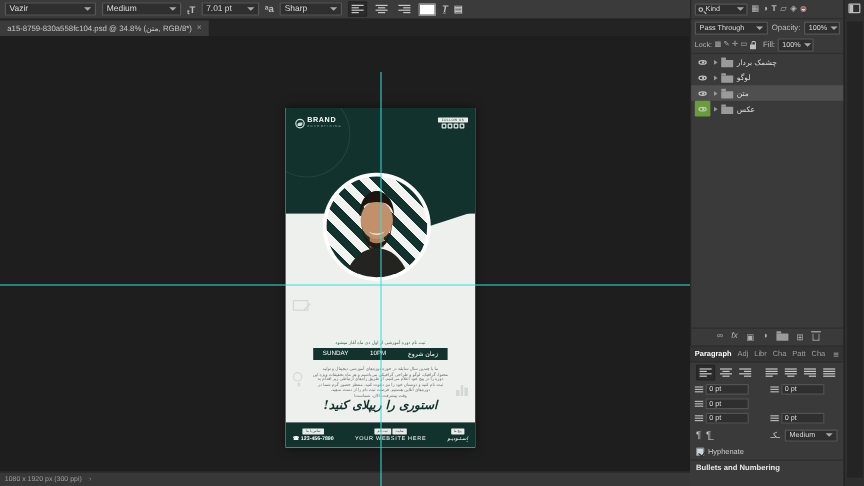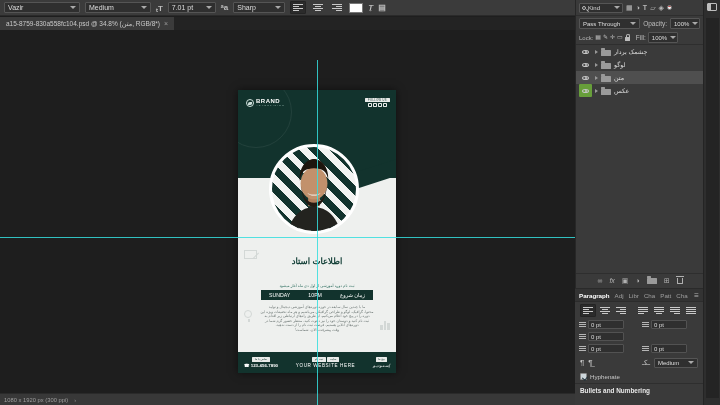--- a/index.html
+++ b/index.html
@@ -238,38 +238,38 @@
       </div>
 
       <span class="wm wm-env"></span>
       <span class="wm wm-bulb"></span>
       <span class="wm wm-chart">
           <i style="height:5px"></i>
           <i style="height:9px"></i>
           <i style="height:7px"></i>
         </span>
 
-      <div class="p-heading">اطلاعات استاد</div>
       <div class="p-sub">ثبت نام دوره آموزشی از اول دی ماه آغاز میشود</div>
 
       <div class="p-sched">
         <span>SUNDAY</span>
         <span>10PM</span>
         <span>زمان شروع</span>
       </div>
 
       <div class="p-body">
         <div>ما با چندین سال سابقه در حوزه دوره‌های آموزشی دیجیتال و تولید</div>
         <div>محتوا، گرافیک، لوگو و طراحی گرافیکی می‌باشیم و هر ماه تخفیفات ویژه این</div>
         <div>دوره را در پیج خود اعلام می‌کنیم. از طریق راه‌های ارتباطی زیر اقدام به</div>
         <div>ثبت نام کنید و دوستان خود را نیز دعوت کنید. منتظر حضور گرم شما در</div>
         <div>دوره‌های آنلاین هستیم. فرصت ثبت نام را از دست ندهید،</div>
         <div>وقت پیشرفت، الان، شماست!</div>
       </div>
 
+      <div class="p-hand">استوری را ریپلای کنید!</div>
 
       <div class="p-footer">
         <span class="pf-col">
           <span class="pf-tag">تماس با ما</span>
           <span class="pf-phone">
             <span>☎</span>
             <span>123-456-7890</span>
           </span>
         </span>
         <span class="pf-col">

